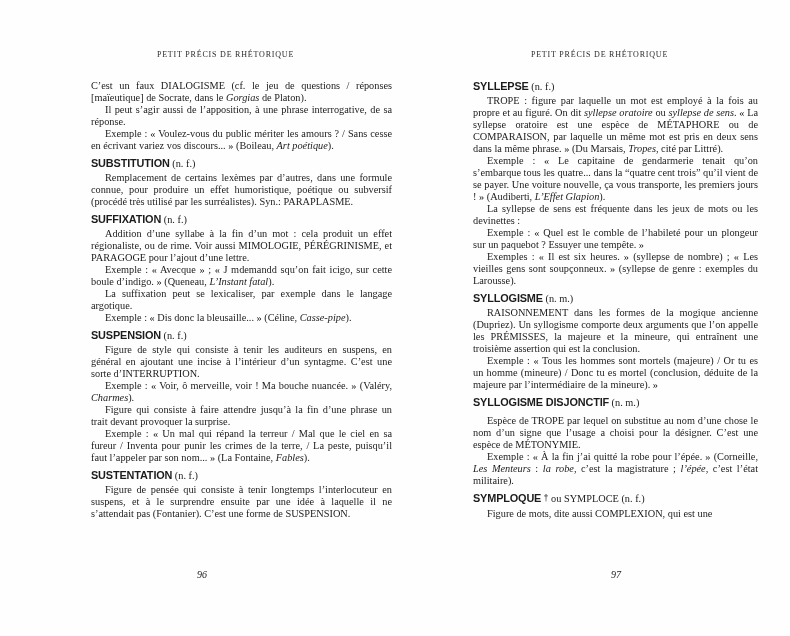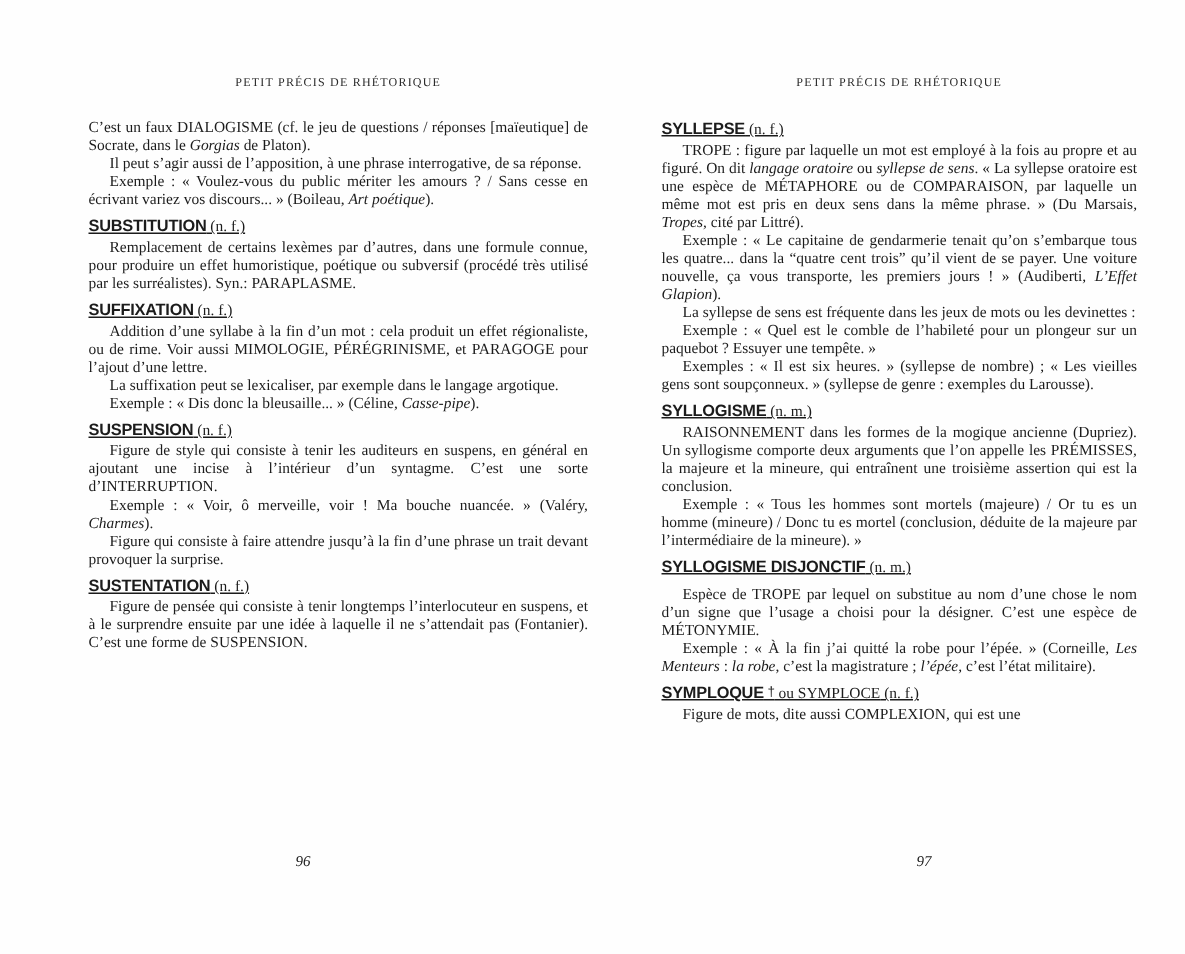--- a/index.html
+++ b/index.html
@@ -20,34 +20,34 @@
     letter-spacing:0.8px;
     color:#2a2a2a;
     margin:0 0 21px 0;
     white-space:nowrap;
   }
   .page-body {
     font-size:10.3px;
     line-height:12.05px;
     text-align:justify;
     hyphens:auto;
+    margin-left:32px;
     -webkit-hyphens:auto;
   }
   .para { margin:0; text-indent:14px; }
   .para.flush { text-indent:0; }
   .entry { margin-top:5px; }
   .headword-line {
     font-family:"Liberation Sans", sans-serif;
     font-weight:bold;
     font-size:10.9px;
     line-height:13.6px;
     letter-spacing:-0.15px;
     margin:0 0 1px 0;
     text-align:left;
-    text-decoration:underline;
   }
   .headword-line .pos,
   .headword-line .variant {
     font-family:"Liberation Serif", serif;
     font-weight:normal;
     font-size:10.3px;
     letter-spacing:0;
   }
   .headword-line .symbol {
     font-weight:normal;
@@ -75,42 +75,44 @@
         <p class="para flush">C’est un faux DIALOGISME (cf. le jeu de questions / réponses [maïeutique] de Socrate, dans le <i>Gorgias</i> de Platon).</p>
         <p class="para">Il peut s’agir aussi de l’apposition, à une phrase interrogative, de sa réponse.</p>
         <p class="para">Exemple : « Voulez-vous du public mériter les amours ? / Sans cesse en écrivant variez vos discours... » (Boileau, <i>Art poétique</i>).</p>
         <div class="entry">
           <h3 class="headword-line"><span class="hw">SUBSTITUTION</span><span class="pos"> (n. f.)</span></h3>
           <p class="para">Remplacement de certains lexèmes par d’autres, dans une formule connue, pour produire un effet humoristique, poétique ou subversif (procédé très utilisé par les surréalistes). Syn.: PARAPLASME.</p>
         </div>
         <div class="entry">
           <h3 class="headword-line"><span class="hw">SUFFIXATION</span><span class="pos"> (n. f.)</span></h3>
           <p class="para">Addition d’une syllabe à la fin d’un mot : cela produit un effet régionaliste, ou de rime. Voir aussi MIMOLOGIE, PÉRÉGRINISME, et PARAGOGE pour l’ajout d’une lettre.</p>
+          <p class="para">Exemple : « Avecque » ; « J mdemandd squ’on fait icigo, sur cette boule d’indigo. » (Queneau, <i>L’Instant fatal</i>).</p>
           <p class="para">La suffixation peut se lexicaliser, par exemple dans le langage argotique.</p>
           <p class="para">Exemple : « Dis donc la bleusaille... » (Céline, <i>Casse-pipe</i>).</p>
         </div>
         <div class="entry">
           <h3 class="headword-line"><span class="hw">SUSPENSION</span><span class="pos"> (n. f.)</span></h3>
           <p class="para">Figure de style qui consiste à tenir les auditeurs en suspens, en général en ajoutant une incise à l’intérieur d’un syntagme. C’est une sorte d’INTERRUPTION.</p>
           <p class="para">Exemple : « Voir, ô merveille, voir ! Ma bouche nuancée. » (Valéry, <i>Charmes</i>).</p>
           <p class="para">Figure qui consiste à faire attendre jusqu’à la fin d’une phrase un trait devant provoquer la surprise.</p>
+          <p class="para">Exemple : « Un mal qui répand la terreur / Mal que le ciel en sa fureur / Inventa pour punir les crimes de la terre, / La peste, puisqu’il faut l’appeler par son nom... » (La Fontaine, <i>Fables</i>).</p>
         </div>
         <div class="entry">
           <h3 class="headword-line"><span class="hw">SUSTENTATION</span><span class="pos"> (n. f.)</span></h3>
           <p class="para">Figure de pensée qui consiste à tenir longtemps l’interlocuteur en suspens, et à le surprendre ensuite par une idée à laquelle il ne s’attendait pas (Fontanier). C’est une forme de SUSPENSION.</p>
         </div>
       </div>
   </div>
 
   <div class="page page-right">
     <div class="running-header">PETIT PRÉCIS DE RHÉTORIQUE</div>
     <div class="page-body">
         <div class="entry">
           <h3 class="headword-line"><span class="hw">SYLLEPSE</span><span class="pos"> (n. f.)</span></h3>
-          <p class="para">TROPE : figure par laquelle un mot est employé à la fois au propre et au figuré. On dit <i>langage oratoire</i> ou <i>syllepse de sens</i>. « La syllepse oratoire est une espèce de MÉTAPHORE ou de COMPARAISON, par laquelle un même mot est pris en deux sens dans la même phrase. » (Du Marsais, <i>Tropes</i>, cité par Littré).</p>
+          <p class="para">TROPE : figure par laquelle un mot est employé à la fois au propre et au figuré. On dit <i>syllepse oratoire</i> ou <i>syllepse de sens</i>. « La syllepse oratoire est une espèce de MÉTAPHORE ou de COMPARAISON, par laquelle un même mot est pris en deux sens dans la même phrase. » (Du Marsais, <i>Tropes</i>, cité par Littré).</p>
           <p class="para">Exemple : « Le capitaine de gendarmerie tenait qu’on s’embarque tous les quatre... dans la “quatre cent trois” qu’il vient de se payer. Une voiture nouvelle, ça vous transporte, les premiers jours ! » (Audiberti, <i>L’Effet Glapion</i>).</p>
           <p class="para">La syllepse de sens est fréquente dans les jeux de mots ou les devinettes :</p>
           <p class="para">Exemple : « Quel est le comble de l’habileté pour un plongeur sur un paquebot ? Essuyer une tempête. »</p>
           <p class="para">Exemples : « Il est six heures. » (syllepse de nombre) ; « Les vieilles gens sont soupçonneux. » (syllepse de genre : exemples du Larousse).</p>
         </div>
         <div class="entry">
           <h3 class="headword-line"><span class="hw">SYLLOGISME</span><span class="pos"> (n. m.)</span></h3>
           <p class="para">RAISONNEMENT dans les formes de la mogique ancienne (Dupriez). Un syllogisme comporte deux arguments que l’on appelle les PRÉMISSES, la majeure et la mineure, qui entraînent une troisième assertion qui est la conclusion.</p>
           <p class="para">Exemple : « Tous les hommes sont mortels (majeure) / Or tu es un homme (mineure) / Donc tu es mortel (conclusion, déduite de la majeure par l’intermédiaire de la mineure). »</p>
         </div>

